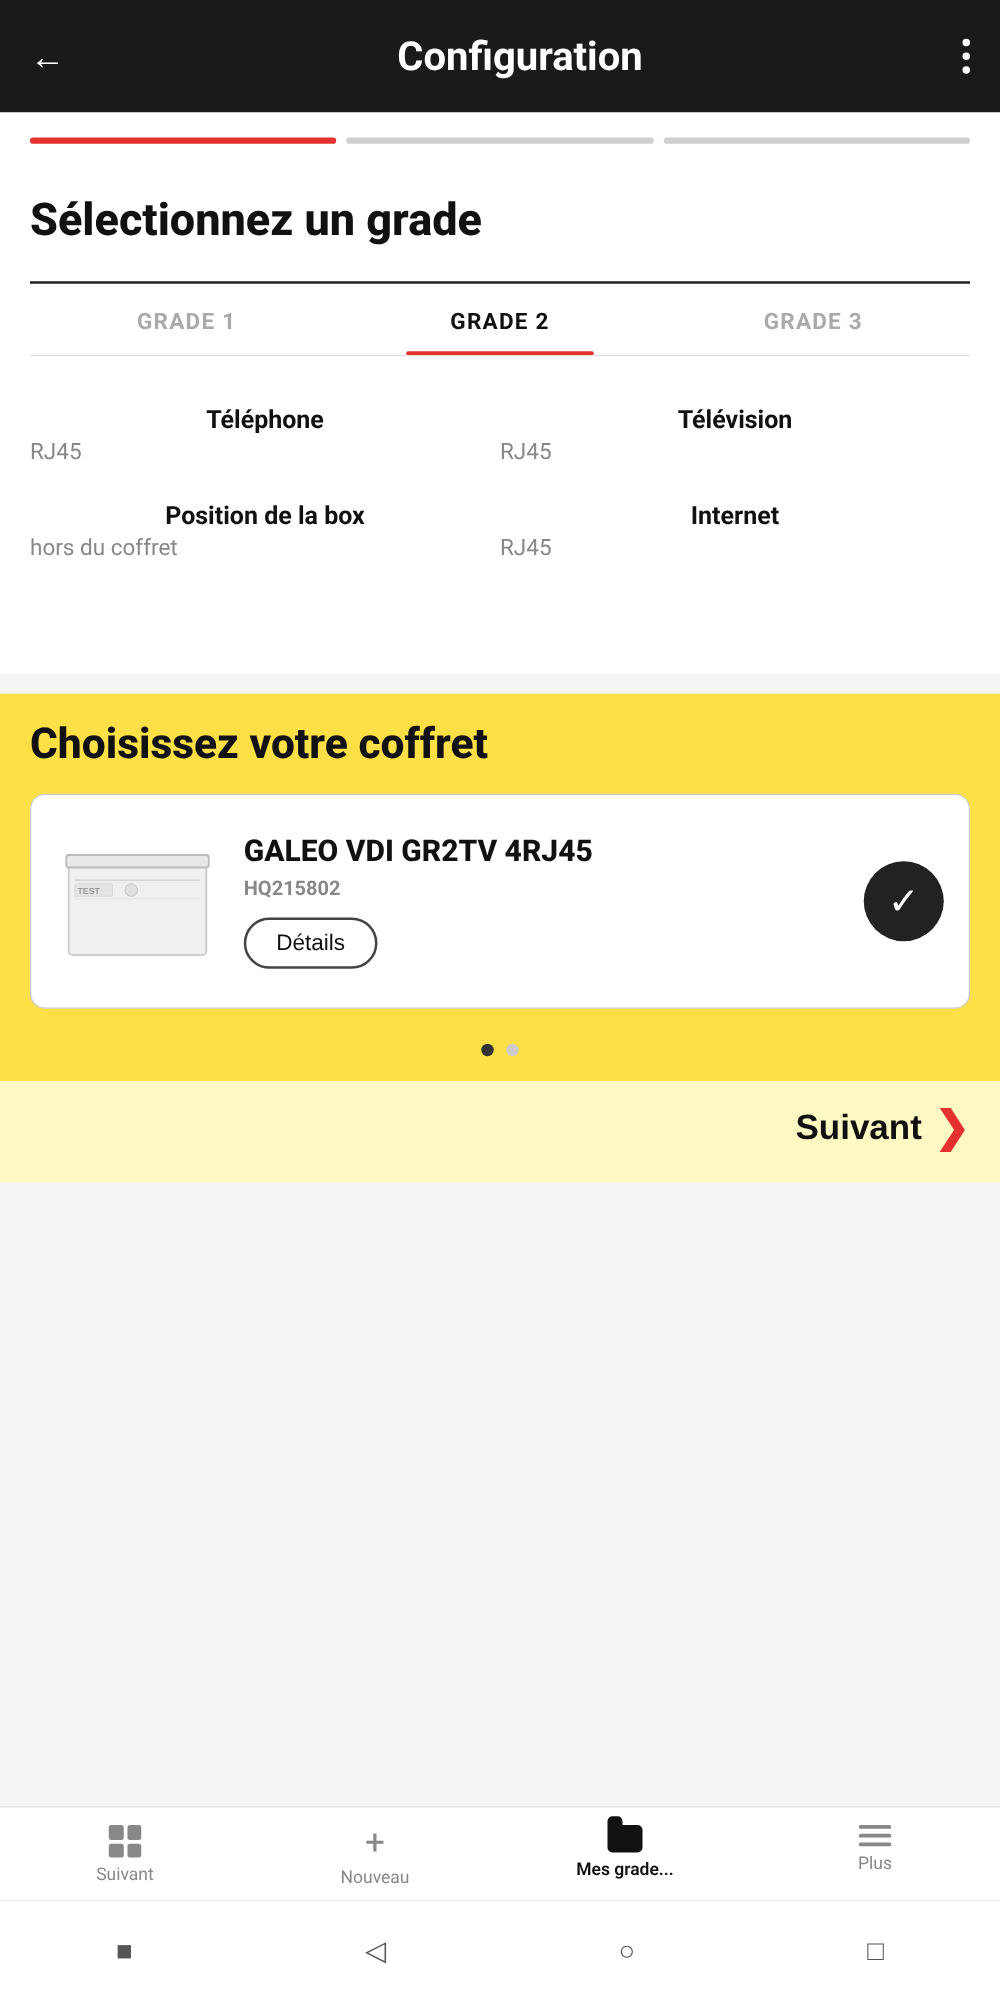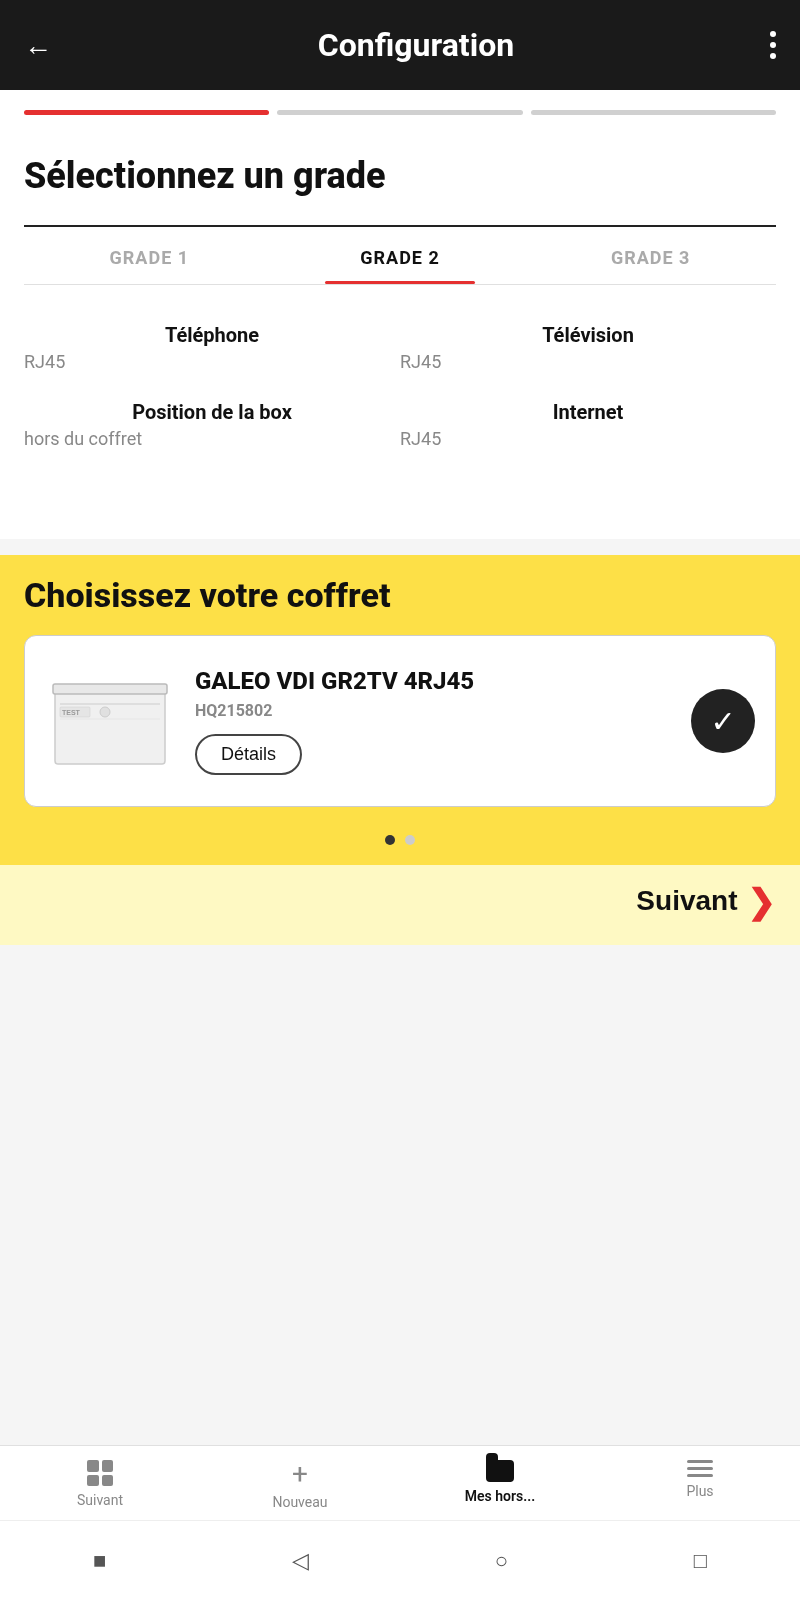--- a/index.html
+++ b/index.html
@@ -462,21 +462,21 @@
     <span class="nav-label">Suivant</span>
   </div>
 
   <div class="nav-item">
     <span class="plus-icon">+</span>
     <span class="nav-label">Nouveau</span>
   </div>
 
   <div class="nav-item active">
     <div class="folder-shape" style="background:#111"></div>
-    <span class="nav-label" style="color:#111;font-weight:600;">Mes hors...</span>
+    <span class="nav-label" style="color:#111;font-weight:600;">Mes grade...</span>
   </div>
 
   <div class="nav-item">
     <div class="lines-icon">
       <div class="line"></div>
       <div class="line"></div>
       <div class="line"></div>
     </div>
     <span class="nav-label">Plus</span>
   </div>

